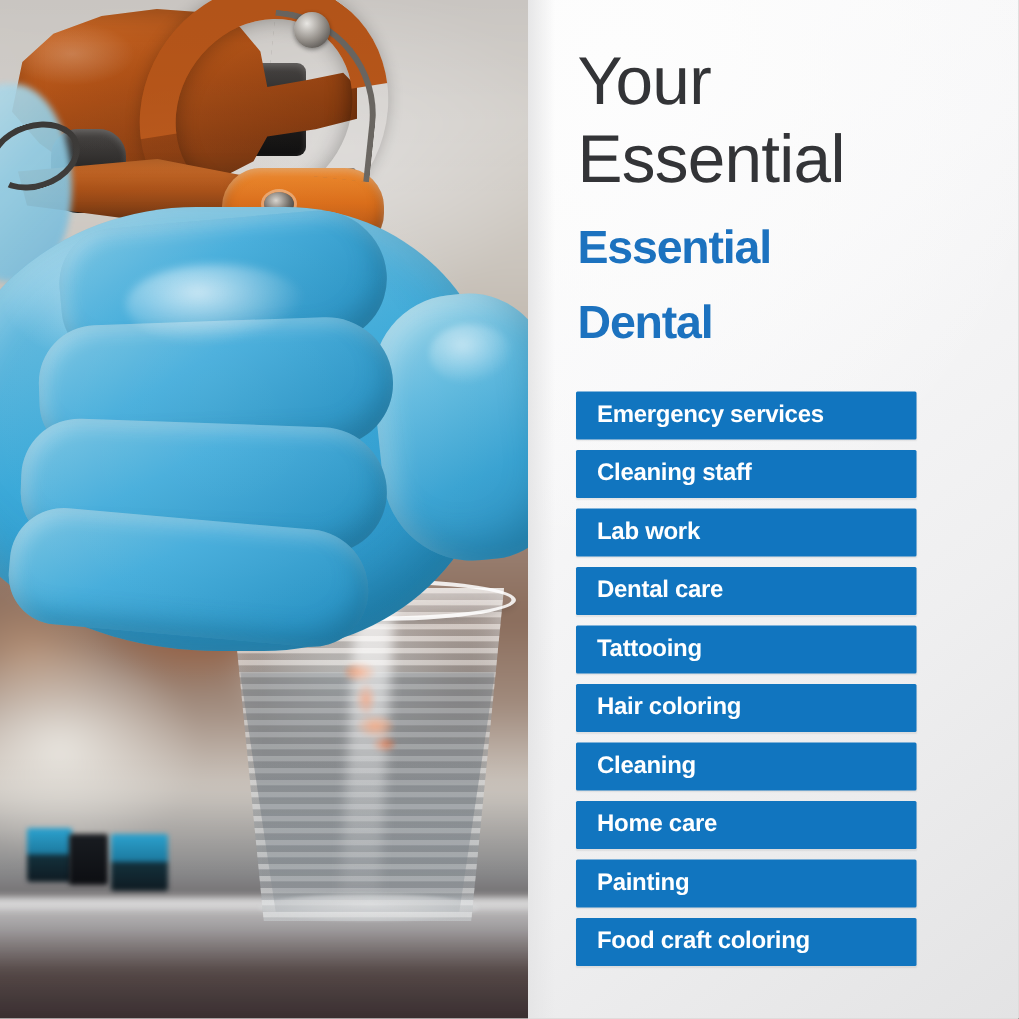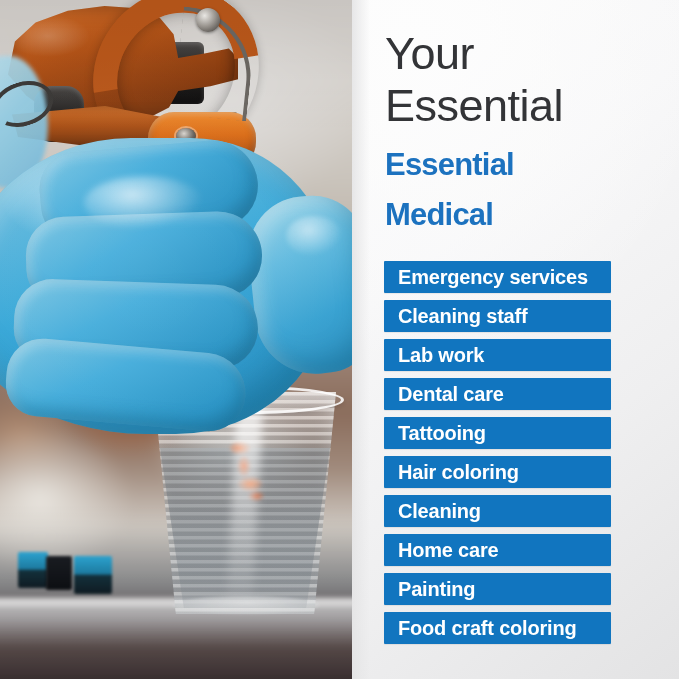--- a/index.html
+++ b/index.html
@@ -525,21 +525,21 @@
     background: #1175bf;
     border-radius: 1px;
     display: flex;
     align-items: center;
     box-shadow: 0 1px 1px rgba(0,0,0,0.07);
   }
   .bar:last-child { margin-bottom: 0; }
   .bar-label {
     padding-left: 14px;
     color: #ffffff;
-    font-size: 20px;
+    font-size: 16px;
     font-weight: 700;
     letter-spacing: -0.2px;
     white-space: nowrap;
   }
 </style>
 </head>
 <body>
 
 <div class="poster">
 
@@ -599,21 +599,21 @@
   </div>
 
   <div class="panel">
     <div class="panel-left-fade"></div>
 
     <div class="headline">
       <div class="light-line">Your</div>
       <div class="light-line">Essential</div>
       <div class="bold-block">
         <div class="bold-line">Essential</div>
-        <div class="bold-line">Medical</div>
+        <div class="bold-line">Dental</div>
       </div>
     </div>
 
     <div class="bar-list">
       <div class="bar">
         <span class="bar-label">Emergency services</span>
       </div>
       <div class="bar">
         <span class="bar-label">Cleaning staff</span>
       </div>

